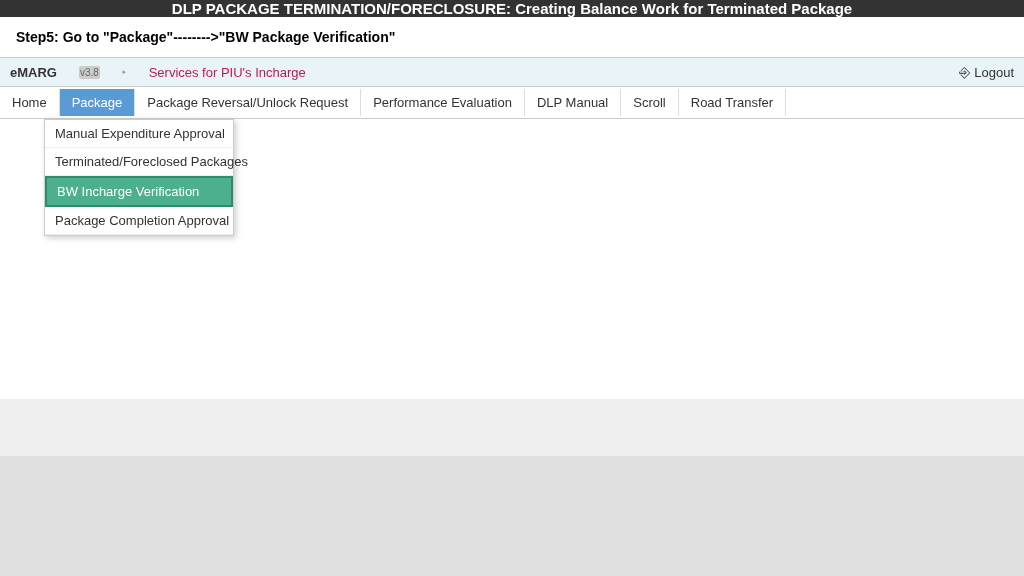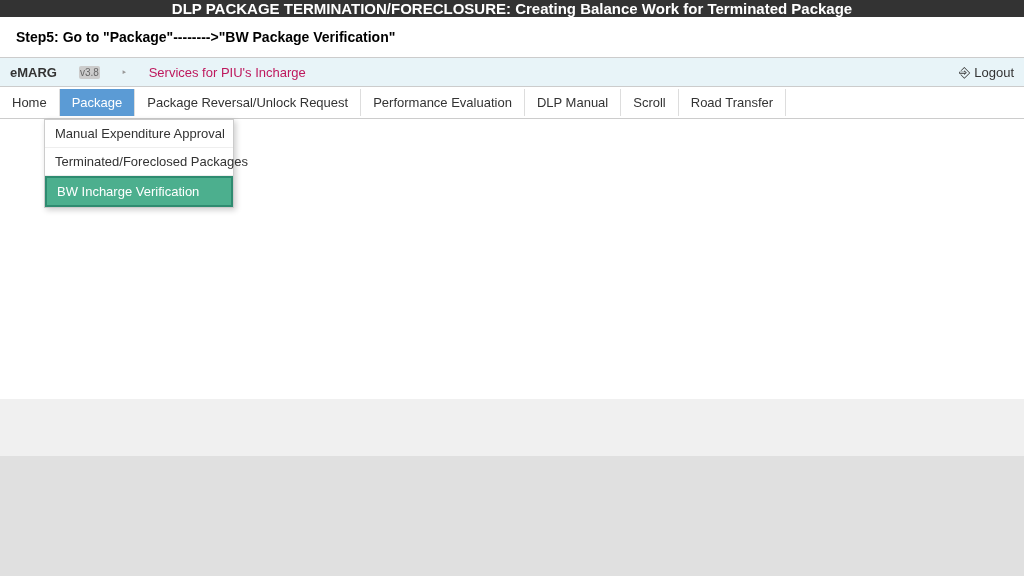--- a/index.html
+++ b/index.html
@@ -177,18 +177,19 @@
   <div class="menu-item">Package Reversal/Unlock Request</div>
   <div class="menu-item">Performance Evaluation</div>
   <div class="menu-item">DLP Manual</div>
   <div class="menu-item">Scroll</div>
   <div class="menu-item">Road Transfer</div>
 
   <div id="package-dropdown">
     <div class="dropdown-item">Manual Expenditure Approval</div>
     <div class="dropdown-item">Terminated/Foreclosed Packages</div>
     <div class="dropdown-item highlighted">BW Incharge Verification</div>
+    <div class="dropdown-item">Package Completion Approval</div>
   </div>
 </div>
 
 <div id="content-area" style="height:280px; background:#fff;"></div>
 
 <div id="bottom-area"></div>
 
 </body></html>

